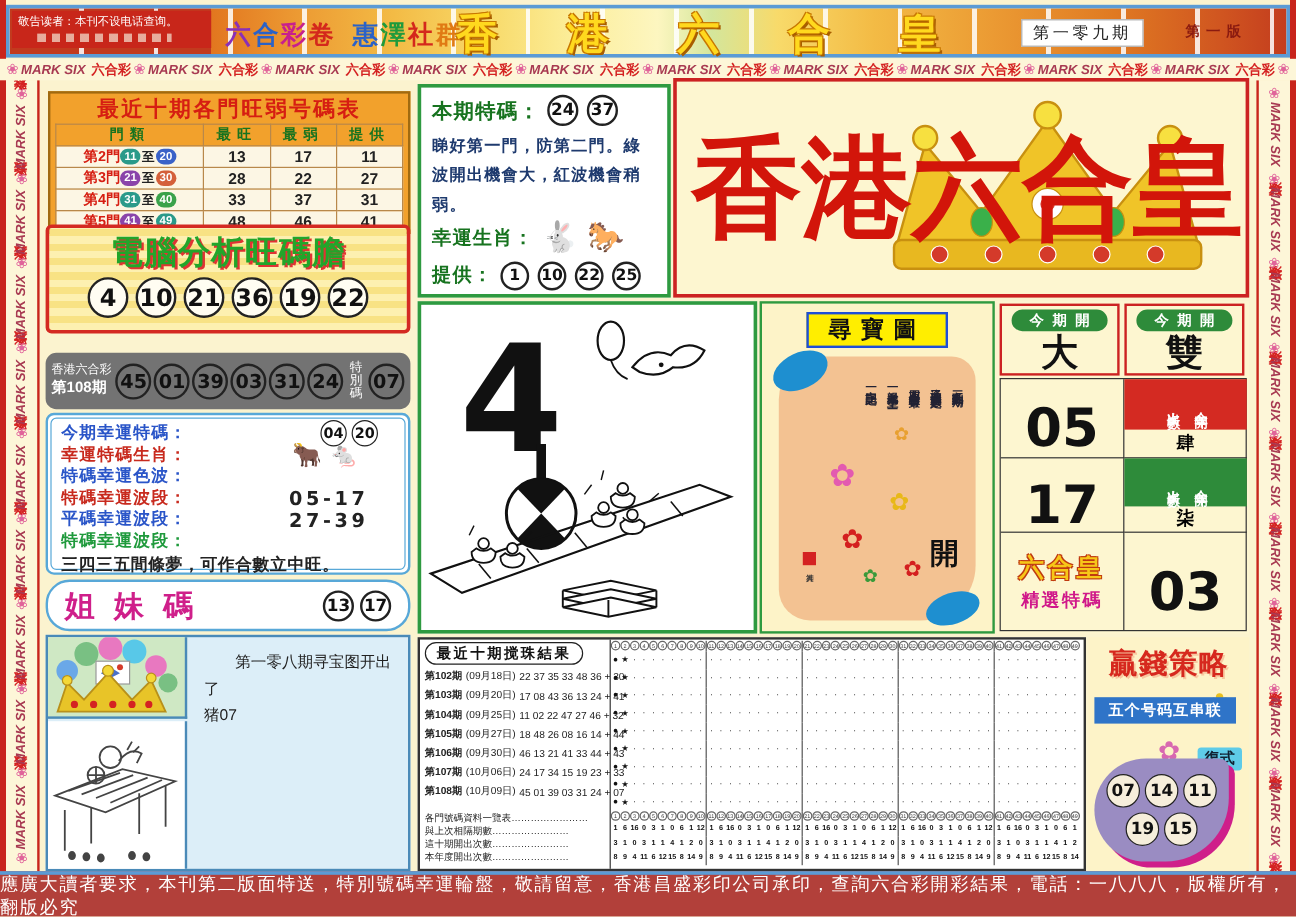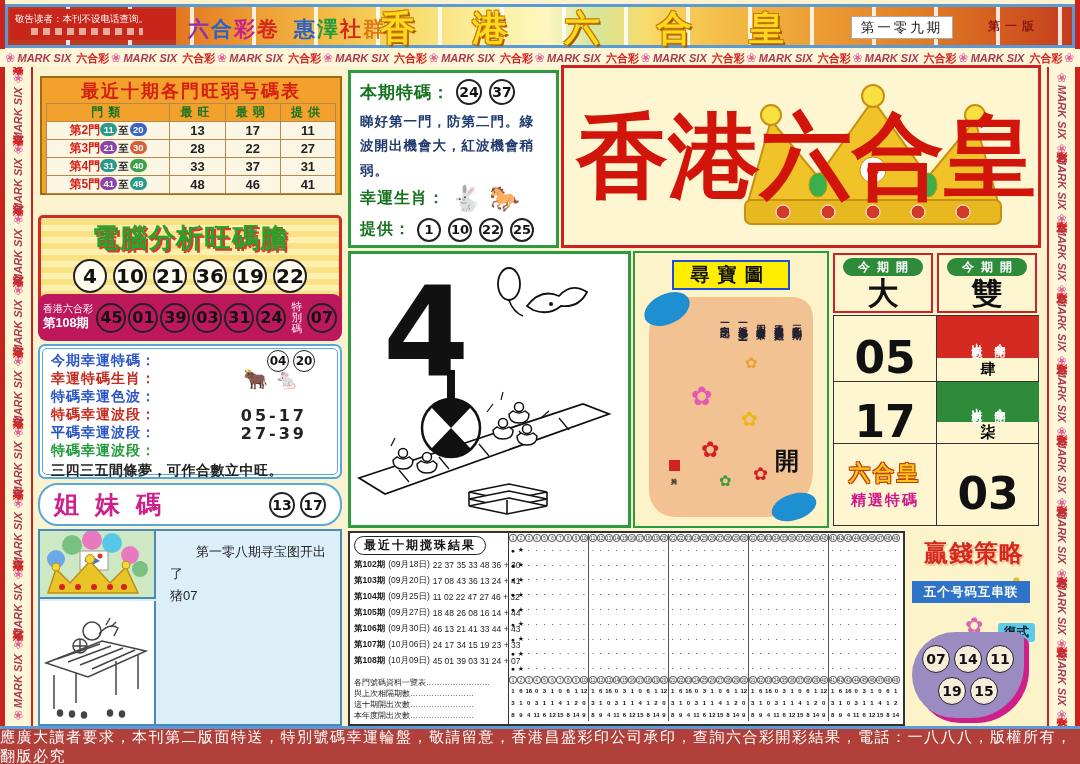--- a/index.html
+++ b/index.html
@@ -58,29 +58,29 @@
   #hotweak{position:absolute;left:40px;top:76px;width:302px;height:119px;background:#f2a12c;border:2px solid #a06a10;padding:1px 4px;}
   #hotweak h2{font-size:18px;color:#d61e12;text-align:center;letter-spacing:2px;font-family:"Liberation Serif","DejaVu Serif",serif;}
   #hotweak table{width:100%;border-collapse:collapse;}
   #hotweak th{font-size:12px;color:#17731f;letter-spacing:5px;border:1px solid #b8884a;padding:0;height:16px;background:#f2a12c;}
   #hotweak td{border:1px solid #b8884a;background:#fcf6e4;height:16px;text-align:center;font-size:13px;font-weight:bold;color:#222;}
   #hotweak td.gate{font-size:12px;color:#d61e12;white-space:nowrap;}
   .oval{display:inline-block;min-width:17px;padding:0 2px;border-radius:9px;color:#fff;font-size:9.5px;font-weight:bold;line-height:13px;vertical-align:1px;}
   .zhi{color:#222;font-size:10.5px;font-weight:bold;margin:0 1px;}
 
   
-  #computer{position:absolute;left:38px;top:215px;width:304px;height:91px;border:3px solid #d42a22;border-radius:5px;
+  #computer{position:absolute;left:38px;top:187px;width:304px;height:91px;border:3px solid #d42a22;border-radius:5px;
     background:repeating-linear-gradient(0deg,#fdf0b0 0 6px,#f8e284 6px 12px);padding:2px;}
   #computer h2{font-size:27px;text-align:center;color:#22a52a;letter-spacing:1px;
     font-family:"Liberation Serif","DejaVu Serif",serif;text-shadow:2px 2px 0 #e03333;}
   #computer .circles{display:flex;justify-content:center;gap:6px;margin-top:3px;}
   #computer .circle{background:#fffdf2;}
 
   
-  #lastdraw{position:absolute;left:38px;top:294px;width:304px;height:47px;background:#be185d;border-radius:9px;
+  #lastdraw{position:absolute;left:38px;top:294px;width:304px;height:47px;background:#737373;border-radius:9px;
     display:flex;align-items:center;padding:0 5px;gap:3px;}
   #lastdraw .ld-label{width:62px;color:#fff;line-height:1.25;}
   #lastdraw .ld-label .l1{font-size:10px;}
   #lastdraw .ld-label .l2{font-size:12.5px;font-weight:bold;}
   #lastdraw .circles{display:flex;gap:2px;}
   #lastdraw .sp-label{width:13px;font-size:10.5px;color:#fff;line-height:1.05;word-break:break-all;margin:0 2px;}
 
   
   #luckyinfo{position:absolute;left:38px;top:344px;width:304px;height:135px;background:#fff;border:2px solid #58a8d8;border-radius:7px;padding:2px;}
   #luckyinfo .inner{border:1px solid #58a8d8;border-radius:5px;height:100%;padding:3px 8px 2px;}

